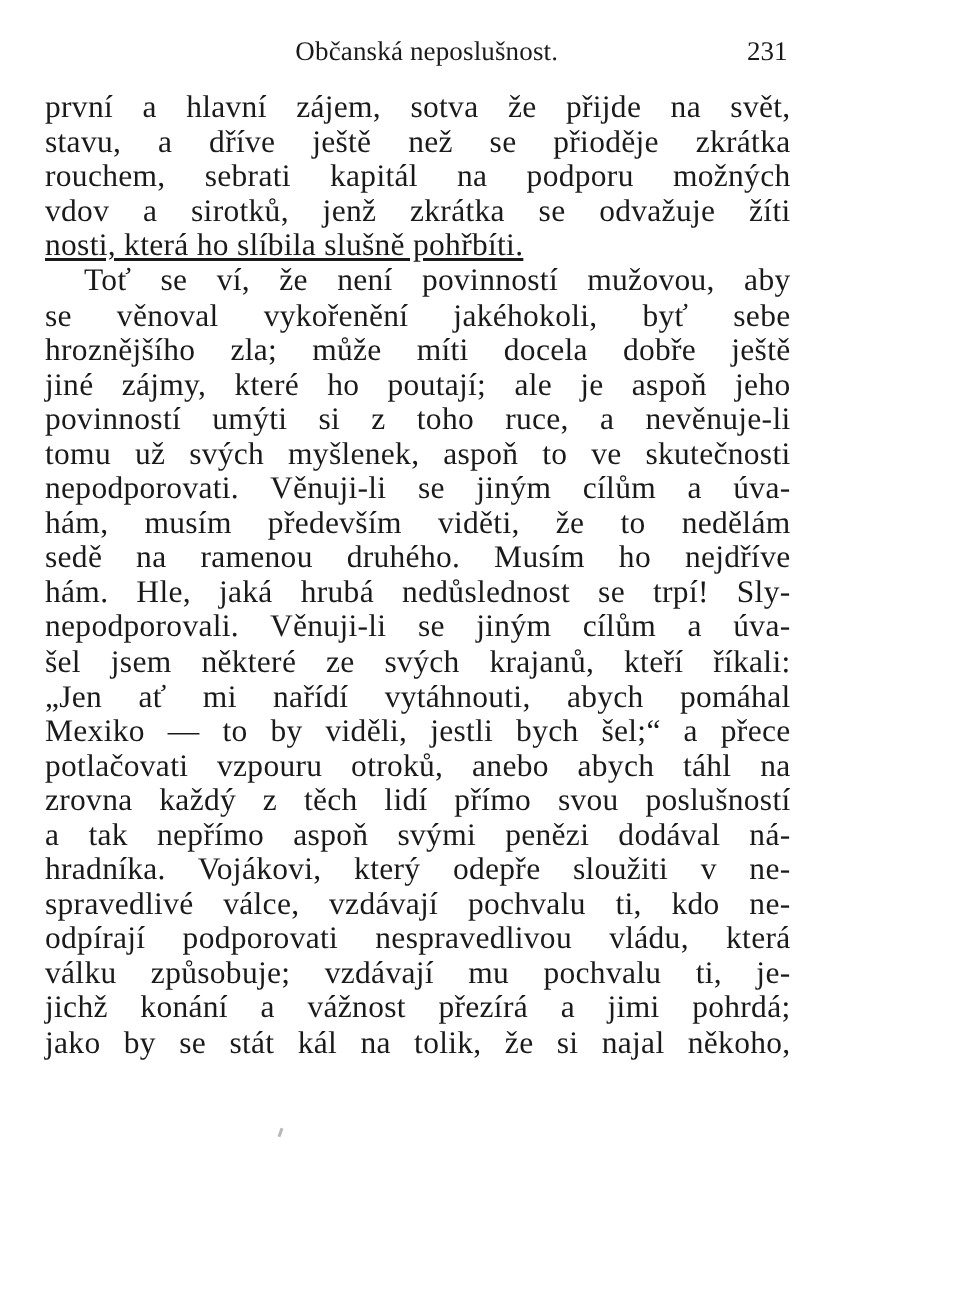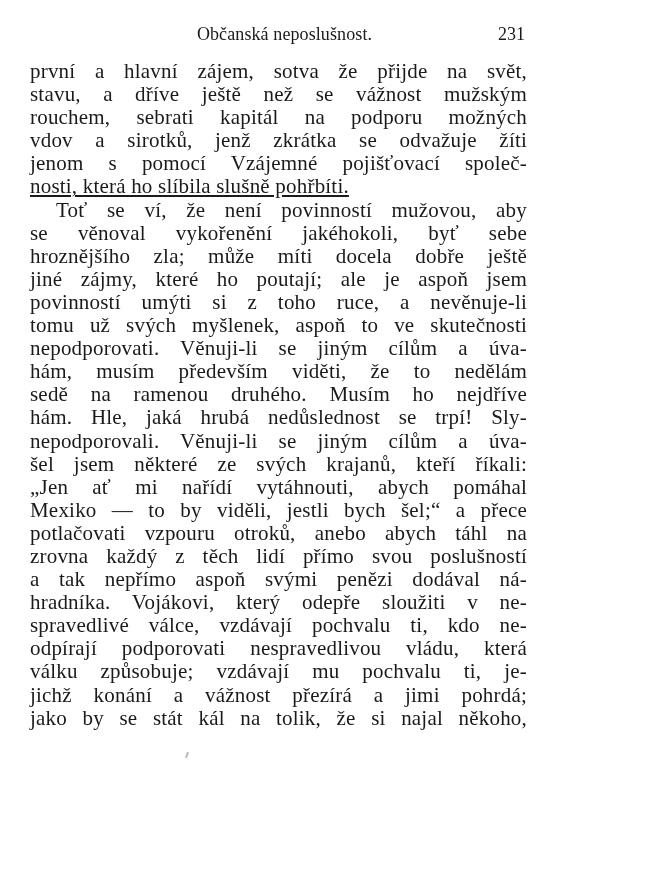--- a/index.html
+++ b/index.html
@@ -85,30 +85,29 @@
 <div class="page">
 
   <div class="running-head">
     <span class="running-title">Občanská neposlušnost.</span>
     <span class="page-number">231</span>
   </div>
 
   <div class="body-text">
 
     <span class="line">první a hlavní zájem, sotva že přijde na svět,</span>
-    <span class="line">stavu, a dříve ještě než se vážnost mužským</span>
+    <span class="line">stavu, a dříve ještě než se přioděje zkrátka</span>
     <span class="line">rouchem, sebrati kapitál na podporu možných</span>
     <span class="line">vdov a sirotků, jenž zkrátka se odvažuje žíti</span>
-    <span class="line">jenom s pomocí Vzájemné pojišťovací společ-</span>
     <span class="line last">nosti, která ho slíbila slušně pohřbíti.</span>
 
     <span class="line indent">Toť se ví, že není povinností mužovou, aby</span>
     <span class="line">se věnoval vykořenění jakéhokoli, byť sebe</span>
     <span class="line">hroznějšího zla; může míti docela dobře ještě</span>
-    <span class="line">jiné zájmy, které ho poutají; ale je aspoň jsem</span>
+    <span class="line">jiné zájmy, které ho poutají; ale je aspoň jeho</span>
     <span class="line">povinností umýti si z toho ruce, a nevěnuje-li</span>
     <span class="line">tomu už svých myšlenek, aspoň to ve skutečnosti</span>
     <span class="line">nepodporovati. Věnuji-li se jiným cílům a úva-</span>
     <span class="line">hám, musím především viděti, že to nedělám</span>
     <span class="line">sedě na ramenou druhého. Musím ho nejdříve</span>
     <span class="line">hám. Hle, jaká hrubá nedůslednost se trpí! Sly-</span>
     <span class="line">nepodporovali. Věnuji-li se jiným cílům a úva-</span>
     <span class="line">šel jsem některé ze svých krajanů, kteří říkali:</span>
     <span class="line">„Jen ať mi nařídí vytáhnouti, abych pomáhal</span>
     <span class="line">Mexiko — to by viděli, jestli bych šel;“ a přece</span>

